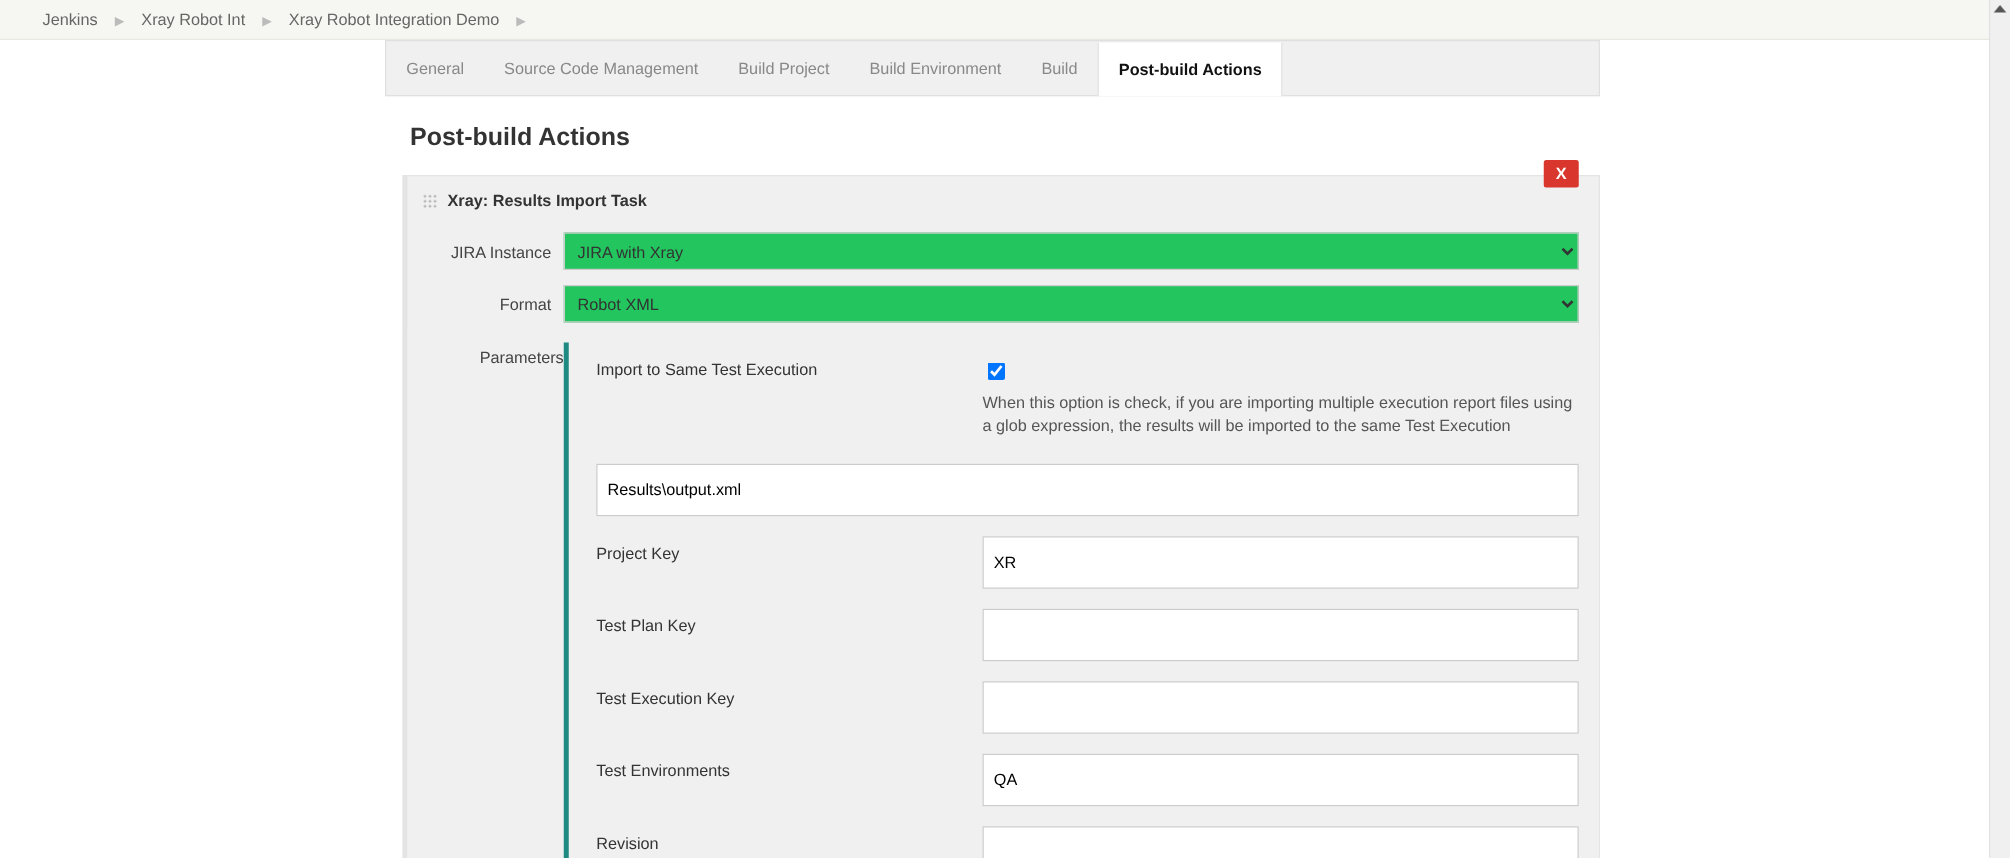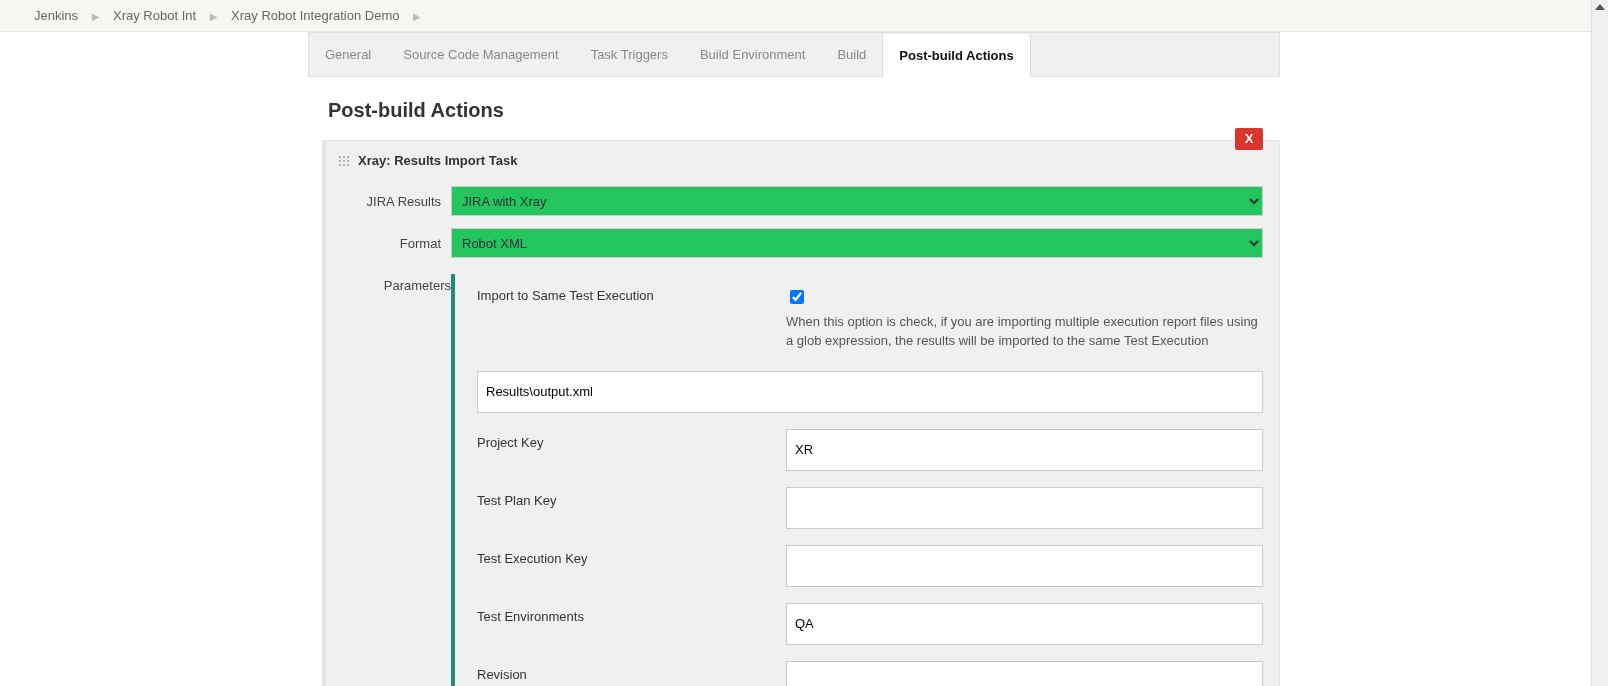--- a/index.html
+++ b/index.html
@@ -191,37 +191,37 @@
   <span class="sep">▶</span>
   <a>Xray Robot Integration Demo</a>
   <span class="sep">▶</span>
 </div>
 
 <div class="main-wrap">
 
   <div class="tabbar">
     <div class="tab">General</div>
     <div class="tab">Source Code Management</div>
-    <div class="tab">Task Triggers</div>
+    <div class="tab">Build Project</div>
     <div class="tab">Build Environment</div>
     <div class="tab">Build</div>
     <div class="tab active">Post-build Actions</div>
   </div>
 
   <div class="section-title">Post-build Actions</div>
 
   <div class="task-block">
     <div class="task-delete">X</div>
     <div class="task-header">
       <span class="drag-dots"></span>
       <span class="task-title">Xray: Results Import Task</span>
     </div>
 
     <div class="form-row wide">
-      <div class="lbl">JIRA Results</div>
+      <div class="lbl">JIRA Instance</div>
       <div class="ctl">
         <select class="jenkins-select">
           <option>JIRA with Xray</option>
         </select>
       </div>
     </div>
 
     <div class="form-row wide">
       <div class="lbl">Format</div>
       <div class="ctl">

